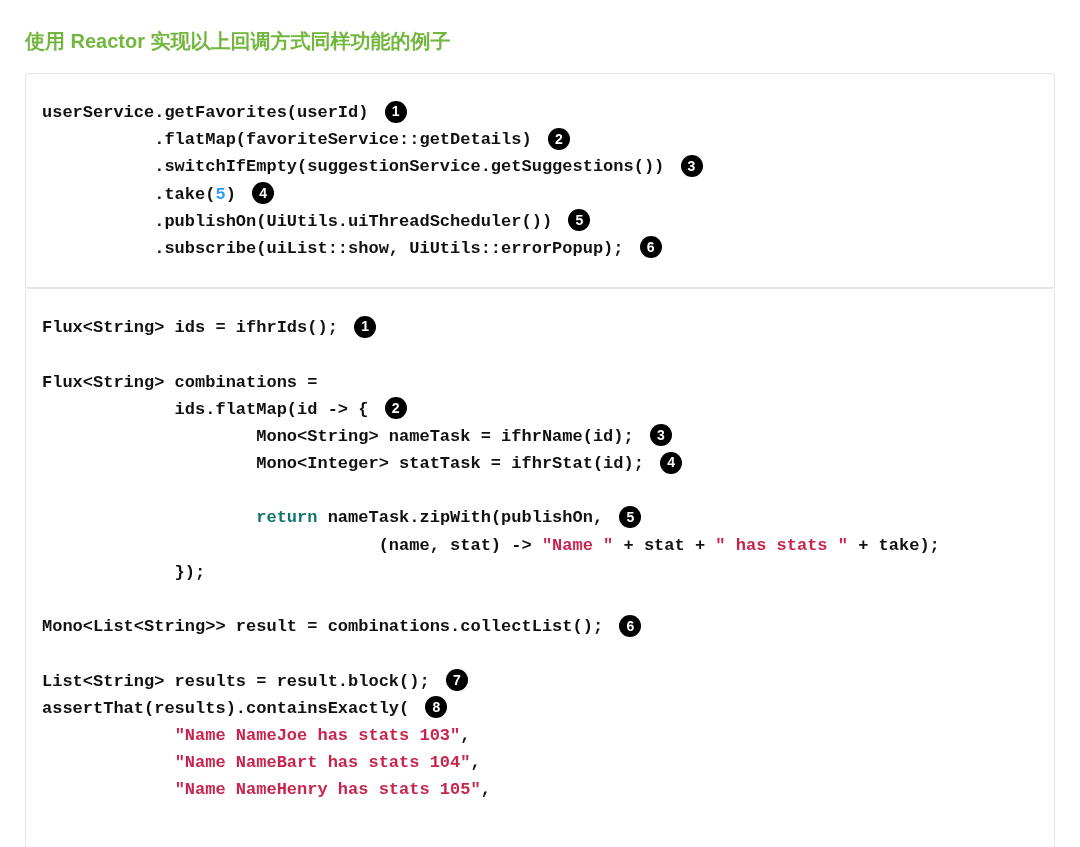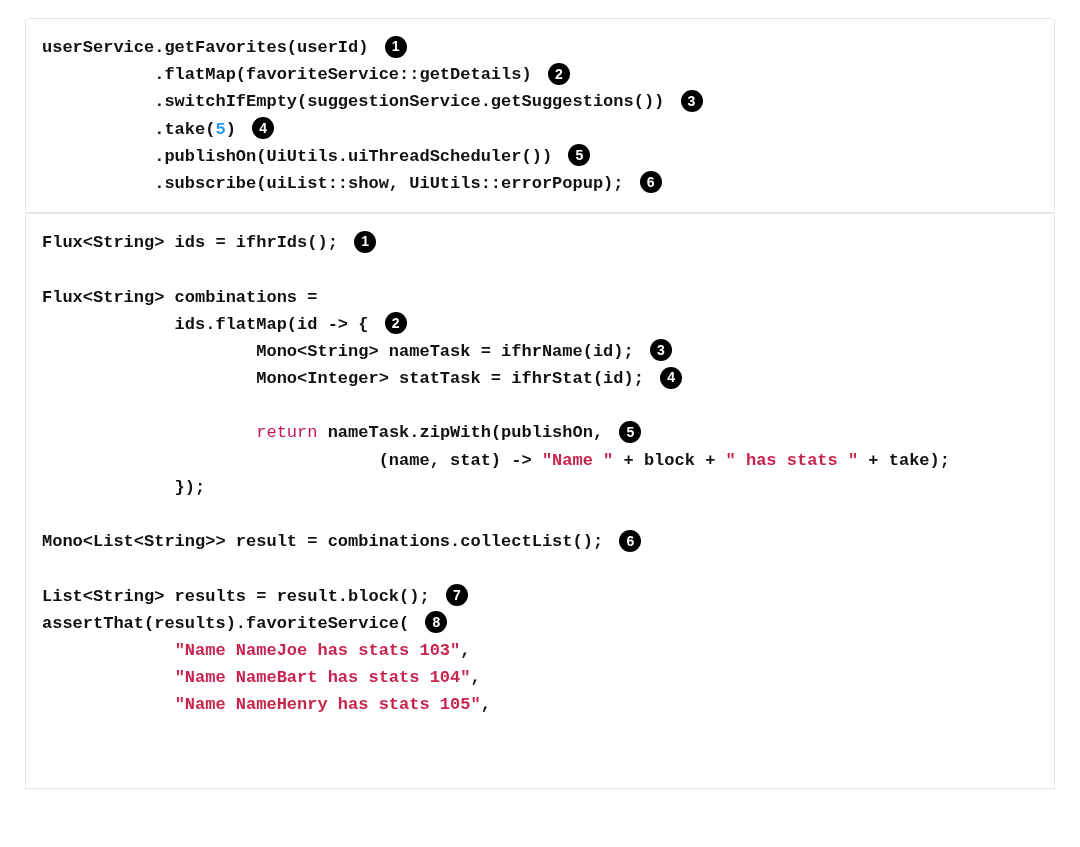--- a/index.html
+++ b/index.html
@@ -20,32 +20,32 @@
       margin-top: 10px;
     }
     .section-title.second {
       margin-top: 38px;
     }
     .code-block {
       border: 1px solid #e5e5e5;
       border-radius: 4px;
       border-bottom-left-radius: 0;
       border-bottom-right-radius: 0;
-      padding: 15px 16px;
+      padding: 25px 16px;
       font-family: "SFMono-Regular", Consolas, "Liberation Mono", Menlo, Courier, monospace;
       font-size: 17px;
       line-height: 1.6;
       color: #111;
       overflow-x: auto;
       white-space: pre;
       font-weight: 600;
     }
     .kw {
-      color: #be185d;
-      font-weight: 400;
+      color: #0f766e;
+      font-weight: 700;
     }
     .num {
       color: #2a9afc;
     }
     .str {
       color: #c7254e;
     }
     .badge {
       display: inline-flex;
       align-items: center;
@@ -61,45 +61,46 @@
       vertical-align: middle;
       margin-left: 6px;
       position: relative;
       top: -1px;
     }
   </style>
 </head>
 <body>
 
 <div>
+  <div class="section-title">使用 Reactor 实现以上回调方式同样功能的例子</div>
 
   <div class="code-block"><span>userService.getFavorites(userId) </span><span class="badge">1</span>
 <span>           .flatMap(favoriteService::getDetails) </span><span class="badge">2</span>
 <span>           .switchIfEmpty(suggestionService.getSuggestions()) </span><span class="badge">3</span>
 <span>           .take(</span><span class="num">5</span><span>) </span><span class="badge">4</span>
 <span>           .publishOn(UiUtils.uiThreadScheduler()) </span><span class="badge">5</span>
 <span>           .subscribe(uiList::show, UiUtils::errorPopup); </span><span class="badge">6</span></div>
 </div>
 
 <div>
 
   <div class="code-block"><span>Flux&lt;String&gt; ids = ifhrIds(); </span><span class="badge">1</span>
 
 <span>Flux&lt;String&gt; combinations =</span>
 <span>             ids.flatMap(id -&gt; { </span><span class="badge">2</span>
 <span>                     Mono&lt;String&gt; nameTask = ifhrName(id); </span><span class="badge">3</span>
 <span>                     Mono&lt;Integer&gt; statTask = ifhrStat(id); </span><span class="badge">4</span>
 
 <span>                     </span><span class="kw">return</span><span> nameTask.zipWith(publishOn, </span><span class="badge">5</span>
-<span>                                 (name, stat) -&gt; </span><span class="str">"Name "</span><span> + block + </span><span class="str">" has stats "</span><span> + take);</span>
+<span>                                 (name, stat) -&gt; </span><span class="str">"Name "</span><span> + stat + </span><span class="str">" has stats "</span><span> + take);</span>
 <span>             });</span>
 
 <span>Mono&lt;List&lt;String&gt;&gt; result = combinations.collectList(); </span><span class="badge">6</span>
 
 <span>List&lt;String&gt; results = result.block(); </span><span class="badge">7</span>
-<span>assertThat(results).favoriteService( </span><span class="badge">8</span>
+<span>assertThat(results).containsExactly( </span><span class="badge">8</span>
 <span>             </span><span class="str">"Name NameJoe has stats 103"</span><span>,</span>
 <span>             </span><span class="str">"Name NameBart has stats 104"</span><span>,</span>
 <span>             </span><span class="str">"Name NameHenry has stats 105"</span><span>,</span>
 
 
 </div>
 </div>
 
 </body></html>

